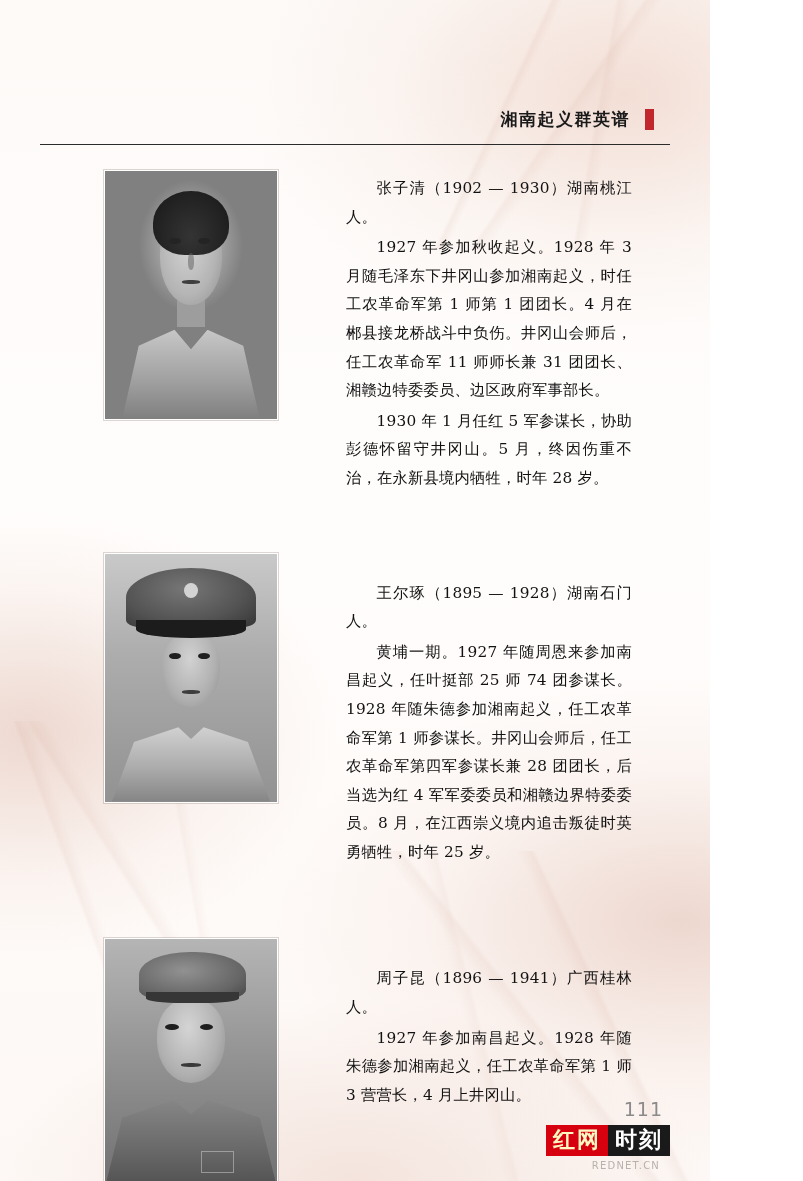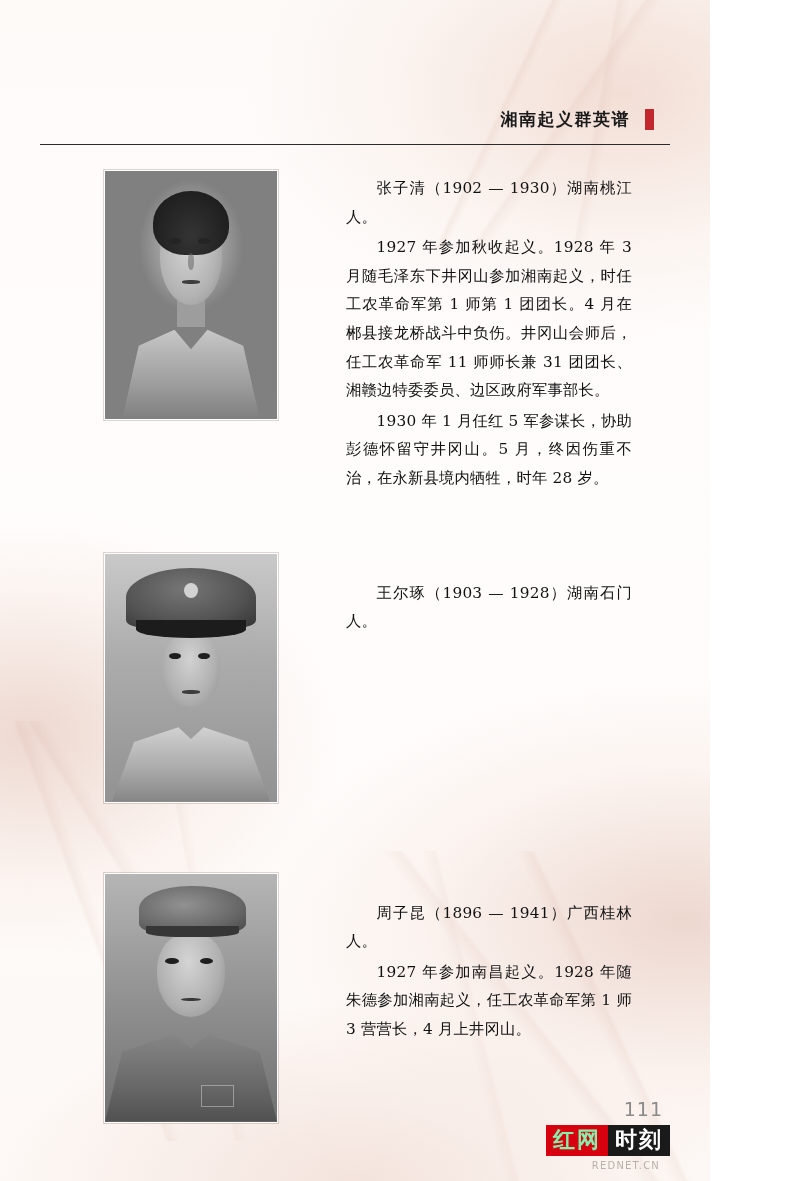--- a/index.html
+++ b/index.html
@@ -327,21 +327,21 @@
   .logo {
     position: absolute;
     right: 40px;
     bottom: 22px;
     display: flex;
     align-items: center;
     height: 38px;
   }
   .logo-red {
     background: #d6000f;
-    color: #86efac;
+    color: #fef9c3;
     font-family: "DejaVu Sans", "Liberation Sans", sans-serif;
     font-weight: bold;
     font-size: 22px;
     letter-spacing: 2px;
     padding: 4px 7px 5px 7px;
     line-height: 1;
   }
   .logo-dark {
     background: #1a1a1a;
     color: #ffffff;
@@ -407,21 +407,22 @@
           <div class="face"></div>
           <div class="cap"></div>
           <div class="brim"></div>
           <div class="badge"></div>
           <div class="eye-l"></div>
           <div class="eye-r"></div>
           <div class="mouth"></div>
         </div>
       </div>
       <div class="text-col">
-        <p class="lead">王尔琢（1903 — 1928）湖南石门人。</p>
+        <p class="lead">王尔琢（1895 — 1928）湖南石门人。</p>
+        <p>黄埔一期。1927 年随周恩来参加南昌起义，任叶挺部 25 师 74 团参谋长。1928 年随朱德参加湘南起义，任工农革命军第 1 师参谋长。井冈山会师后，任工农革命军第四军参谋长兼 28 团团长，后当选为红 4 军军委委员和湘赣边界特委委员。8 月，在江西崇义境内追击叛徒时英勇牺牲，时年 25 岁。</p>
       </div>
     </div>
 
     <div class="entry entry-3">
       <div class="portrait">
         <div class="portrait-inner p3">
           <div class="uniform"></div>
           <div class="pocket"></div>
           <div class="face"></div>
           <div class="cap"></div>

